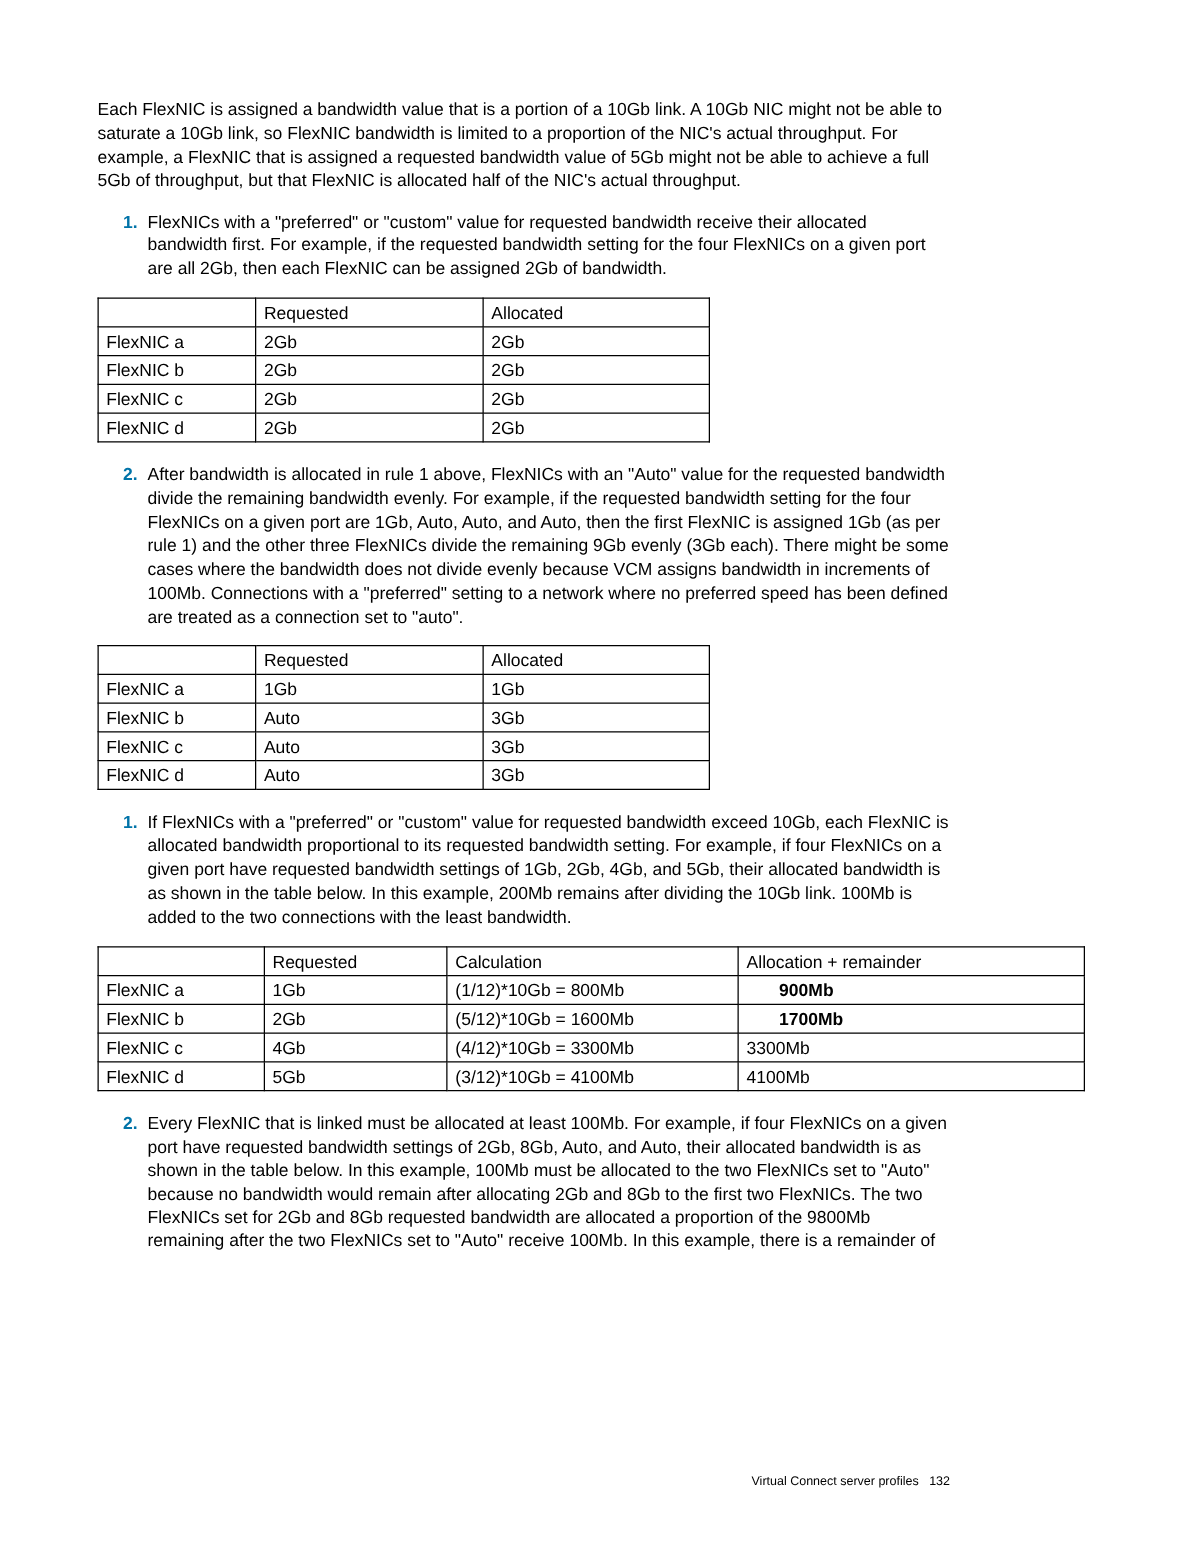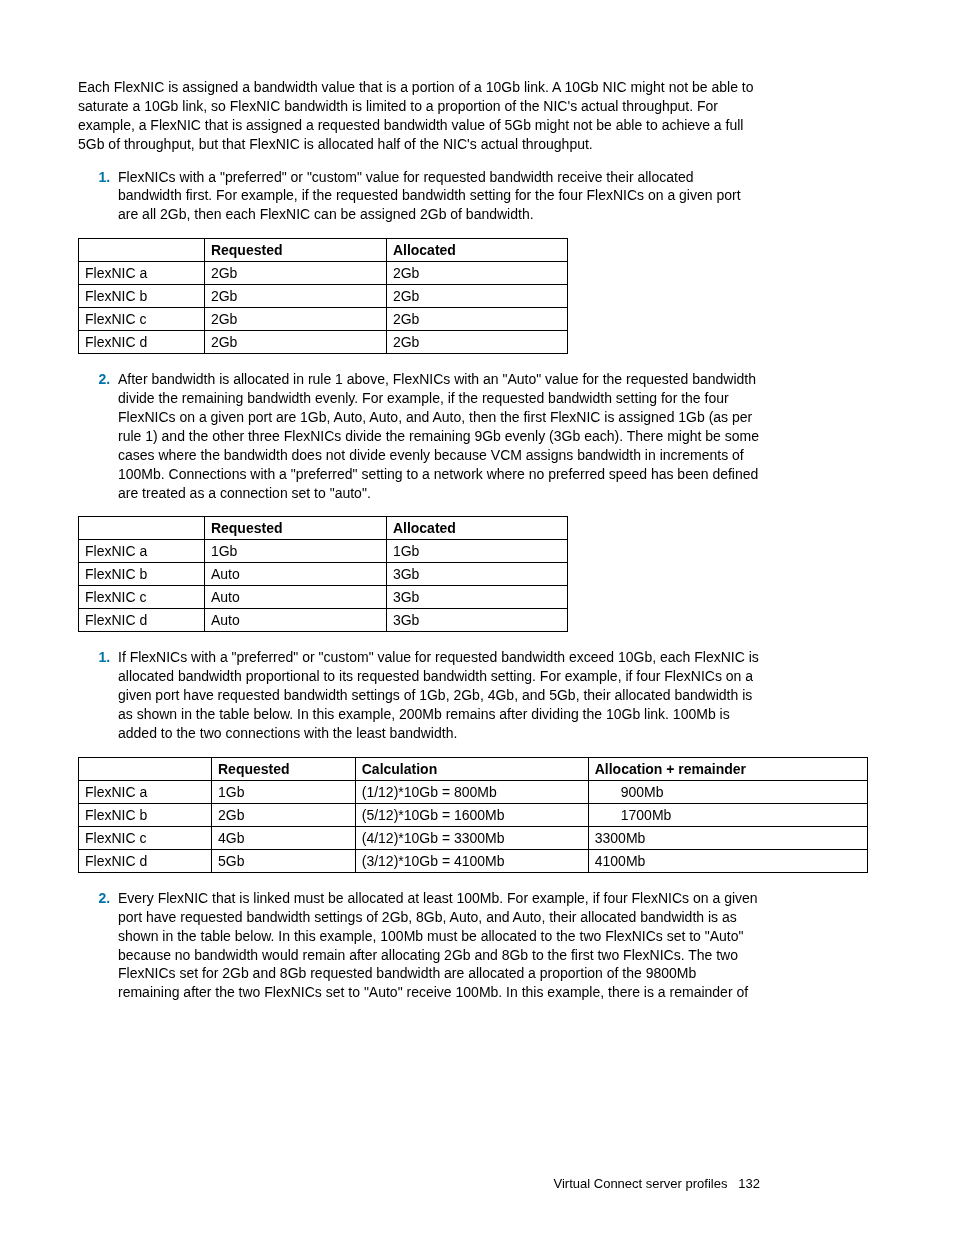--- a/index.html
+++ b/index.html
@@ -44,34 +44,34 @@
     width: 790px;
   }
   th, td {
     border: 1px solid #000;
     padding: 3px 6px;
     text-align: left;
     font-size: 14px;
     vertical-align: top;
   }
   th {
+    font-weight: normal;
+  }
+  td.bold {
     font-weight: bold;
-  }
-  td.bold {
-    font-weight: normal;
     padding-left: 32px;
   }
   .col-narrow { width: 120px; }
   .col-mid    { width: 180px; }
   .col-calc   { width: 220px; }
   .footer {
     position: absolute;
     bottom: 44px;
     right: 78px;
-    font-size: 13px;
+    font-size: 10px;
   }
 </style>
 </head>
 <body>
 
 <div class="page">
 
   <p>Each FlexNIC is assigned a bandwidth value that is a portion of a 10Gb link. A 10Gb NIC might not be able to saturate a 10Gb link, so FlexNIC bandwidth is limited to a proportion of the NIC's actual throughput. For example, a FlexNIC that is assigned a requested bandwidth value of 5Gb might not be able to achieve a full 5Gb of throughput, but that FlexNIC is allocated half of the NIC's actual throughput.</p>
 
 

